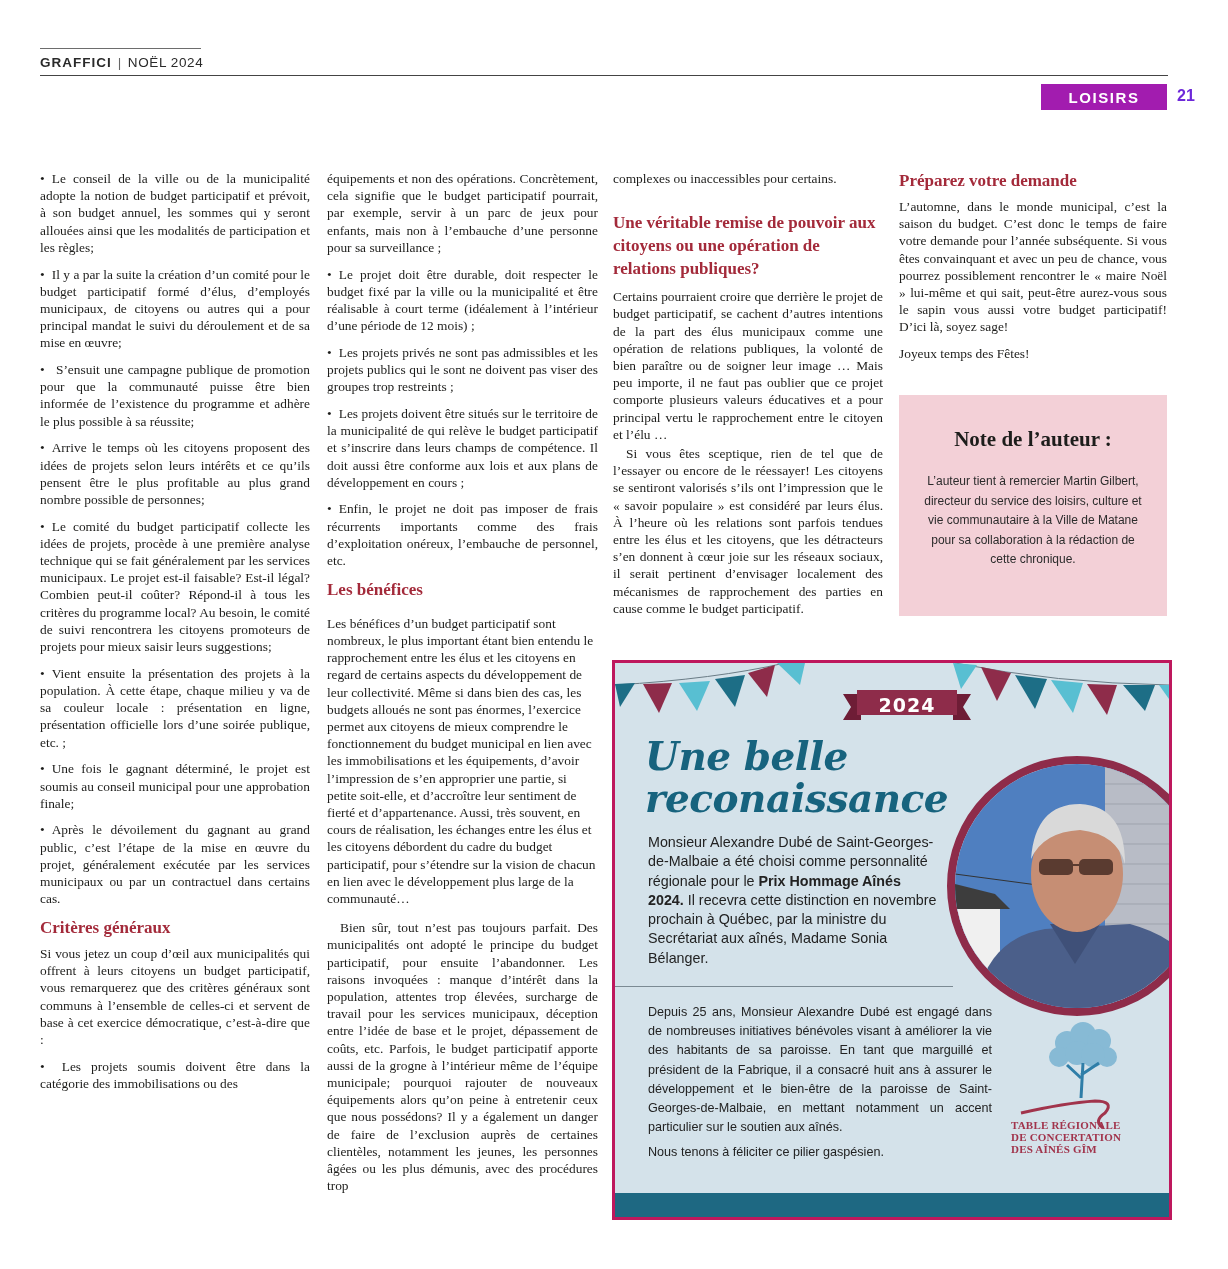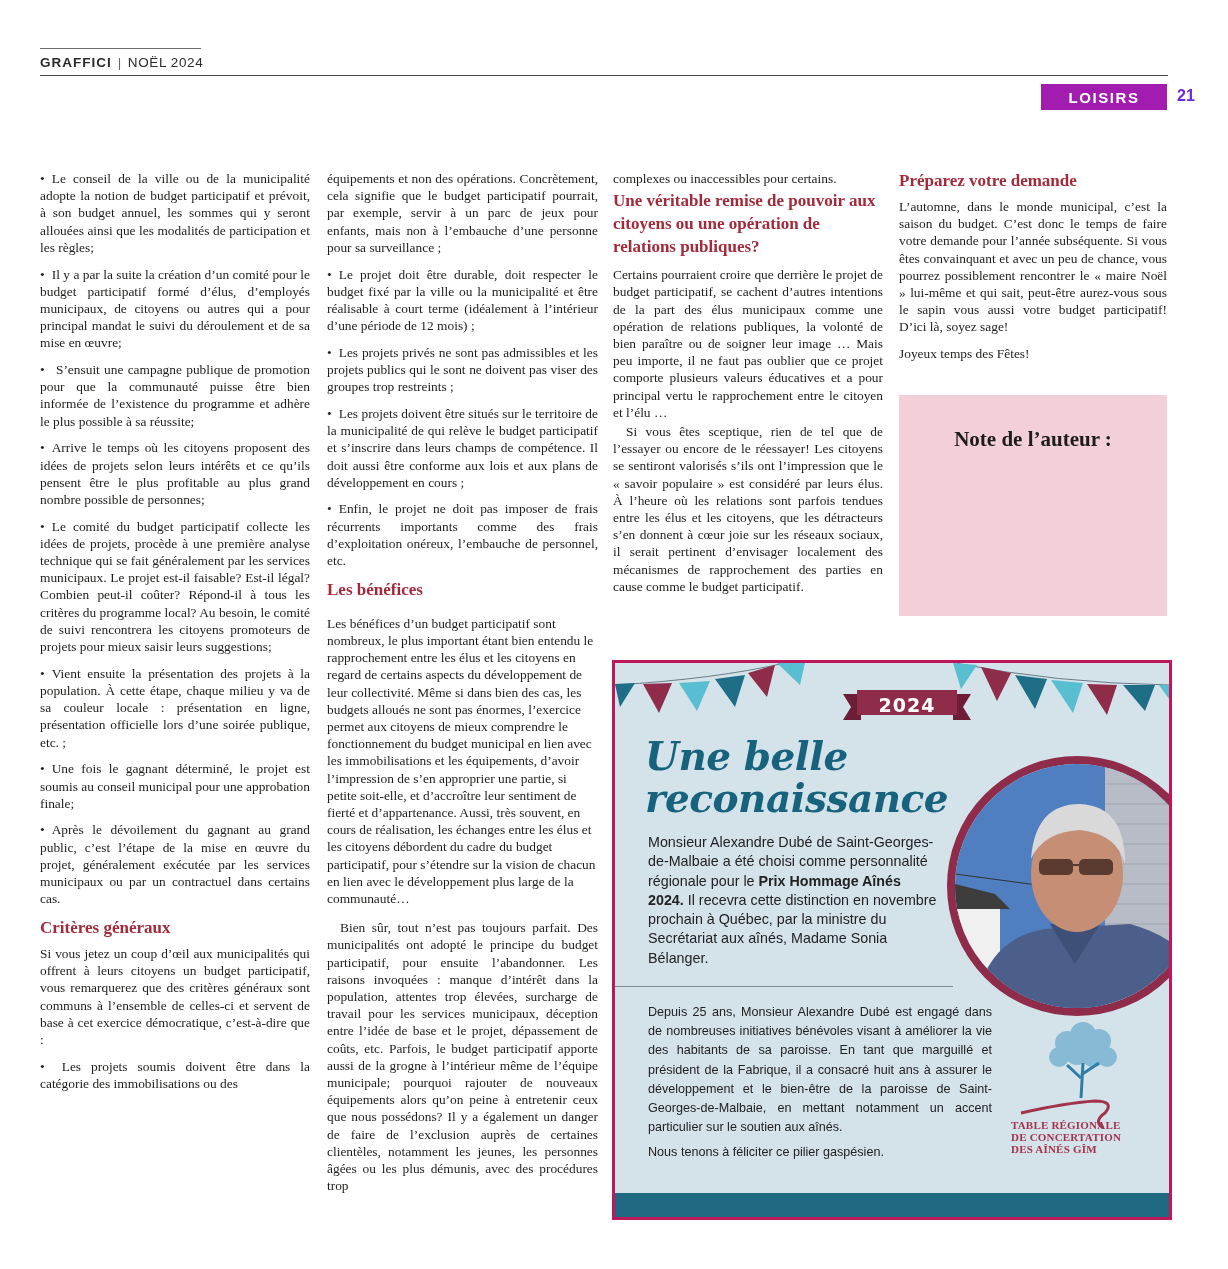--- a/index.html
+++ b/index.html
@@ -71,34 +71,35 @@
   <p class="bul">Le projet doit être durable, doit respecter le budget fixé par la ville ou la municipalité et être réalisable à court terme (idéalement à l’intérieur d’une période de 12 mois) ;</p>
   <p class="bul">Les projets privés ne sont pas admissibles et les projets publics qui le sont ne doivent pas viser des groupes trop restreints ;</p>
   <p class="bul">Les projets doivent être situés sur le territoire de la municipalité de qui relève le budget participatif et s’inscrire dans leurs champs de compétence. Il doit aussi être conforme aux lois et aux plans de développement en cours ;</p>
   <p class="bul">Enfin, le projet ne doit pas imposer de frais récurrents importants comme des frais d’exploitation onéreux, l’embauche de personnel, etc.</p>
   <h3 style="margin-top:8px;margin-bottom:14px">Les bénéfices</h3>
   <p class="left" style="margin-bottom:12px">Les bénéfices d’un budget participatif sont nombreux, le plus important étant bien entendu le rapprochement entre les élus et les citoyens en regard de certains aspects du développement de leur collectivité. Même si dans bien des cas, les budgets alloués ne sont pas énormes, l’exercice permet aux citoyens de mieux comprendre le fonctionnement du budget municipal en lien avec les immobilisations et les équipements, d’avoir l’impression de s’en approprier une partie, si petite soit-elle, et d’accroître leur sentiment de fierté et d’appartenance.  Aussi, très souvent, en cours de réalisation, les échanges entre les élus et les citoyens débordent du cadre du budget participatif, pour s’étendre sur la vision de chacun en lien avec le développement plus large de la communauté…</p>
   <p class="indent">Bien sûr, tout n’est pas toujours parfait. Des municipalités ont adopté le principe du budget participatif, pour ensuite l’abandonner. Les raisons invoquées : manque d’intérêt dans la population, attentes trop élevées, surcharge de travail pour les services municipaux, déception entre l’idée de base et le projet, dépassement de coûts, etc. Parfois, le budget participatif apporte aussi de la grogne à l’intérieur même de l’équipe municipale; pourquoi rajouter de nouveaux équipements alors qu’on peine à entretenir ceux que nous possédons? Il y a également un danger de faire de l’exclusion auprès de certaines clientèles, notamment les jeunes, les personnes âgées ou les plus démunis, avec des procédures trop</p>
 </div>
 
 <div class="col c3">
-  <p style="margin-bottom:2px">complexes ou inaccessibles pour certains.</p>
+  <p style="margin-bottom:24px">complexes ou inaccessibles pour certains.</p>
   <h3 style="line-height:23px;margin-bottom:8px">Une véritable remise de pouvoir aux citoyens ou une opération de relations publiques?</h3>
   <p style="margin-bottom:2px">Certains pourraient croire que derrière le projet de budget participatif, se cachent d’autres intentions de la part des élus municipaux comme une opération de relations publiques, la volonté de bien paraître ou de soigner leur image … Mais peu importe, il ne faut pas oublier que ce projet comporte plusieurs valeurs éducatives et a pour principal vertu le rapprochement entre le citoyen et l’élu …</p>
   <p class="indent">Si vous êtes sceptique, rien de tel que de l’essayer ou encore de le réessayer! Les citoyens se sentiront valorisés s’ils ont l’impression que le « savoir populaire » est considéré par leurs élus. À l’heure où les relations sont parfois tendues entre les élus et les citoyens, que les détracteurs s’en donnent à cœur joie sur les réseaux sociaux, il serait pertinent d’envisager localement des mécanismes de rapprochement des parties en cause comme le budget participatif.</p>
 </div>
 
 <div class="col c4">
   <h3 style="margin-top:0">Préparez votre demande</h3>
   <p>L’automne, dans le monde municipal, c’est la saison du budget. C’est donc le temps de faire votre demande pour l’année subséquente. Si vous êtes convainquant et avec un peu de chance, vous pourrez possiblement rencontrer le « maire Noël » lui-même et qui sait, peut-être aurez-vous sous le sapin vous aussi votre budget participatif! D’ici là, soyez sage!</p>
   <p>Joyeux temps des Fêtes!</p>
 </div>
 
 <div class="note-box">
   <div class="note-title">Note de l’auteur :</div>
+  <div class="note-text">L’auteur tient à remercier Martin Gilbert, directeur du service des loisirs, culture et vie communautaire à la Ville de Matane pour sa collaboration à la rédaction de cette chronique.</div>
 </div>
 
 <div class="ad">
   <svg width="554" height="60" style="position:absolute;left:0;top:0">
     <path d="M0,22 Q100,16 170,0" stroke="#6a7c86" stroke-width="1" fill="none"></path>
     <path d="M340,0 Q440,20 554,22" stroke="#6a7c86" stroke-width="1" fill="none"></path>
     <polygon points="0,21 20,20 5,44" fill="#1d6e86"></polygon>
     <polygon points="28,21 57,20 44,50" fill="#8e2c4a"></polygon>
     <polygon points="64,20 95,18 82,48" fill="#58bfd2"></polygon>
     <polygon points="100,16 130,12 120,44" fill="#1d6e86"></polygon>

